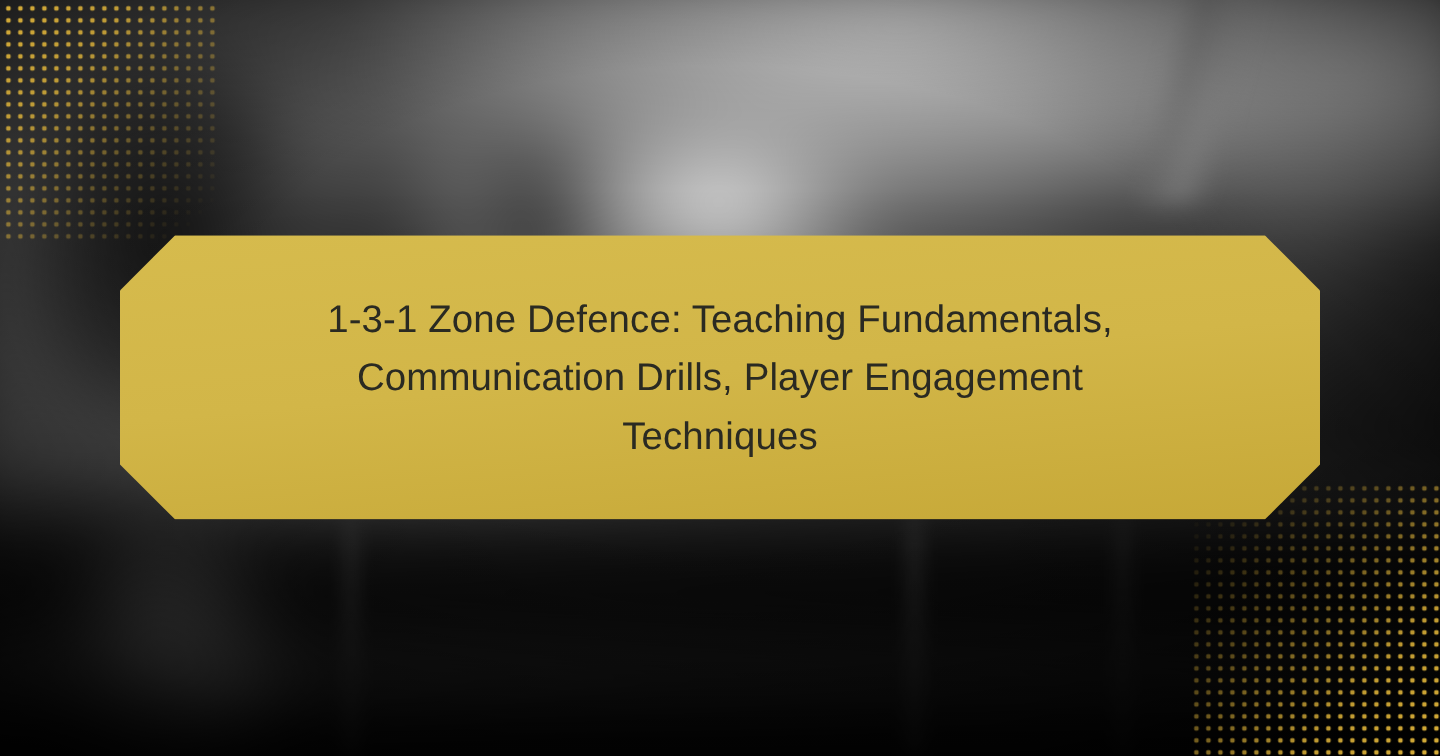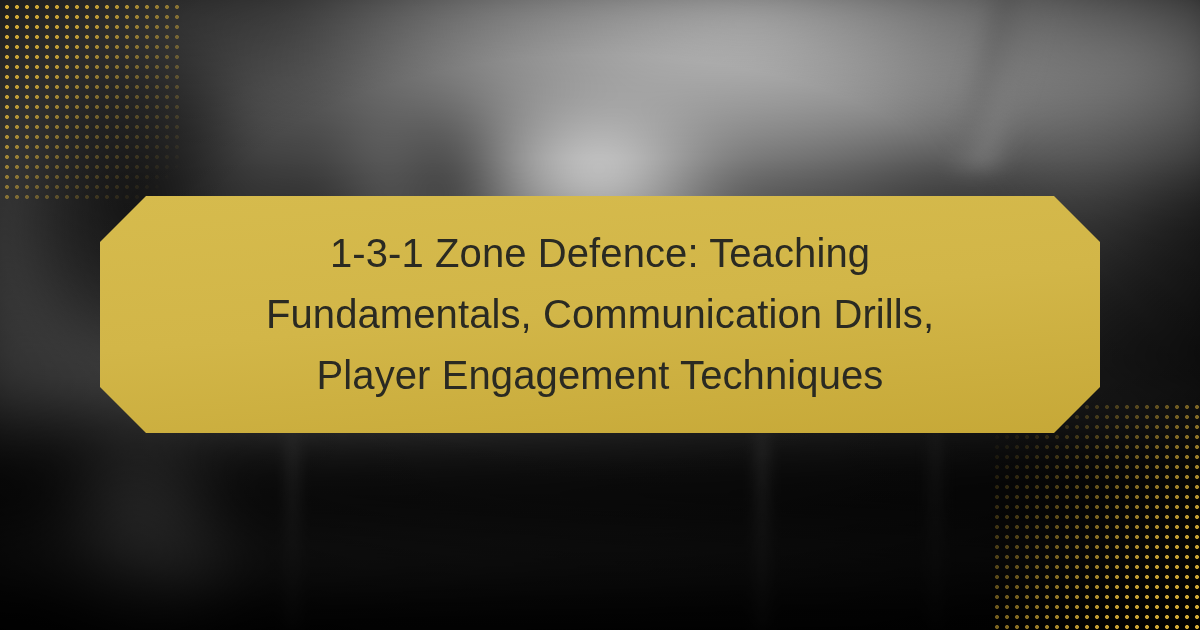--- a/index.html
+++ b/index.html
@@ -135,21 +135,21 @@
     justify-content: center;
     box-sizing: border-box;
     padding: 0 70px;
   }
 
   .title-text {
     margin: 0;
     text-align: center;
     color: #2A2A22;
     font-family: "Liberation Sans", sans-serif;
-    font-size: 40px;
+    font-size: 32px;
     font-weight: 400;
     line-height: 1.52;
     letter-spacing: 0.1px;
     max-width: 760px;
   }
 </style>
 </head>
 <body>
 
 <div id="og-card">

